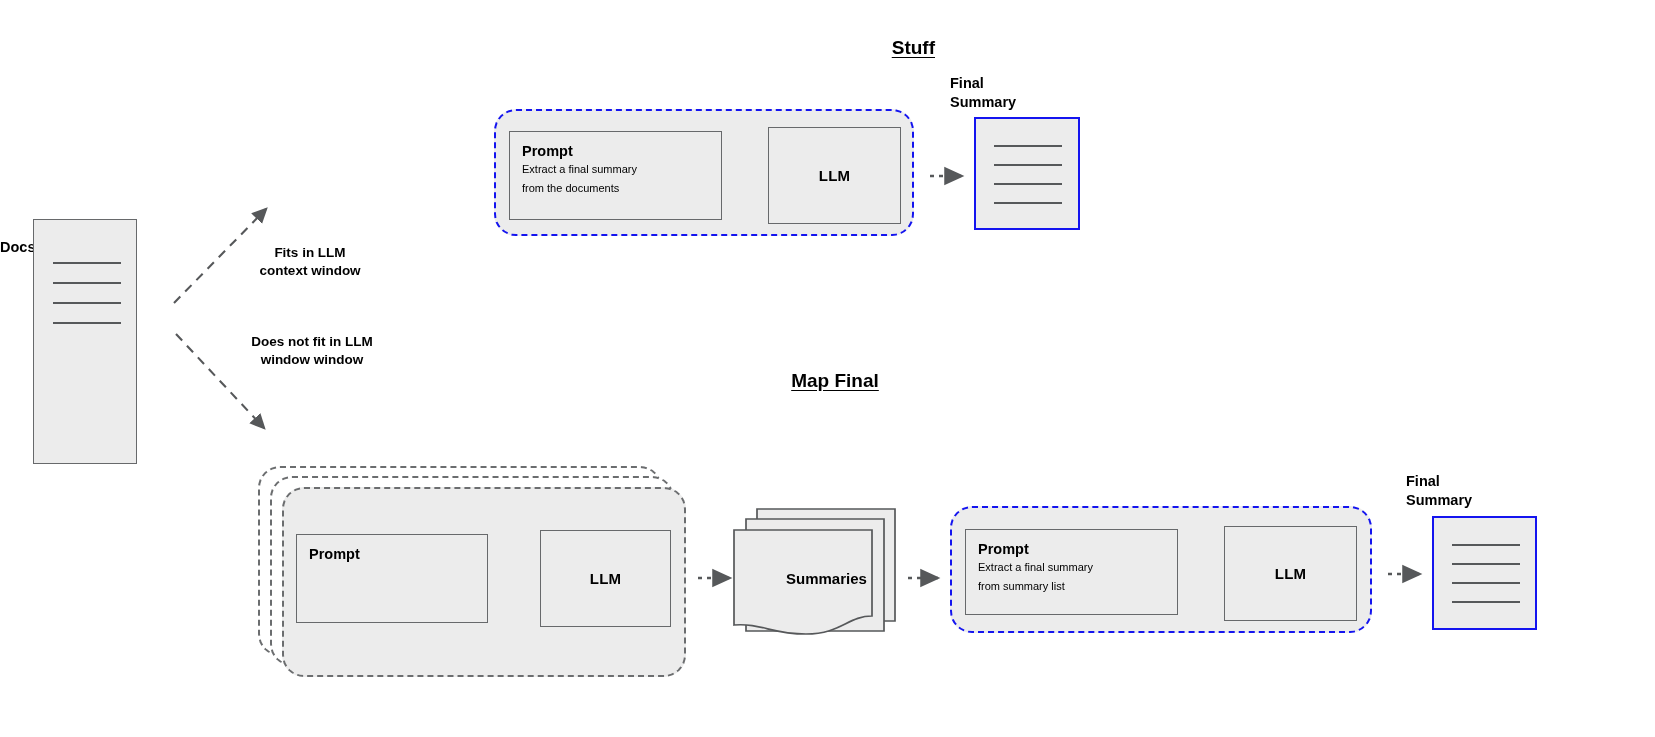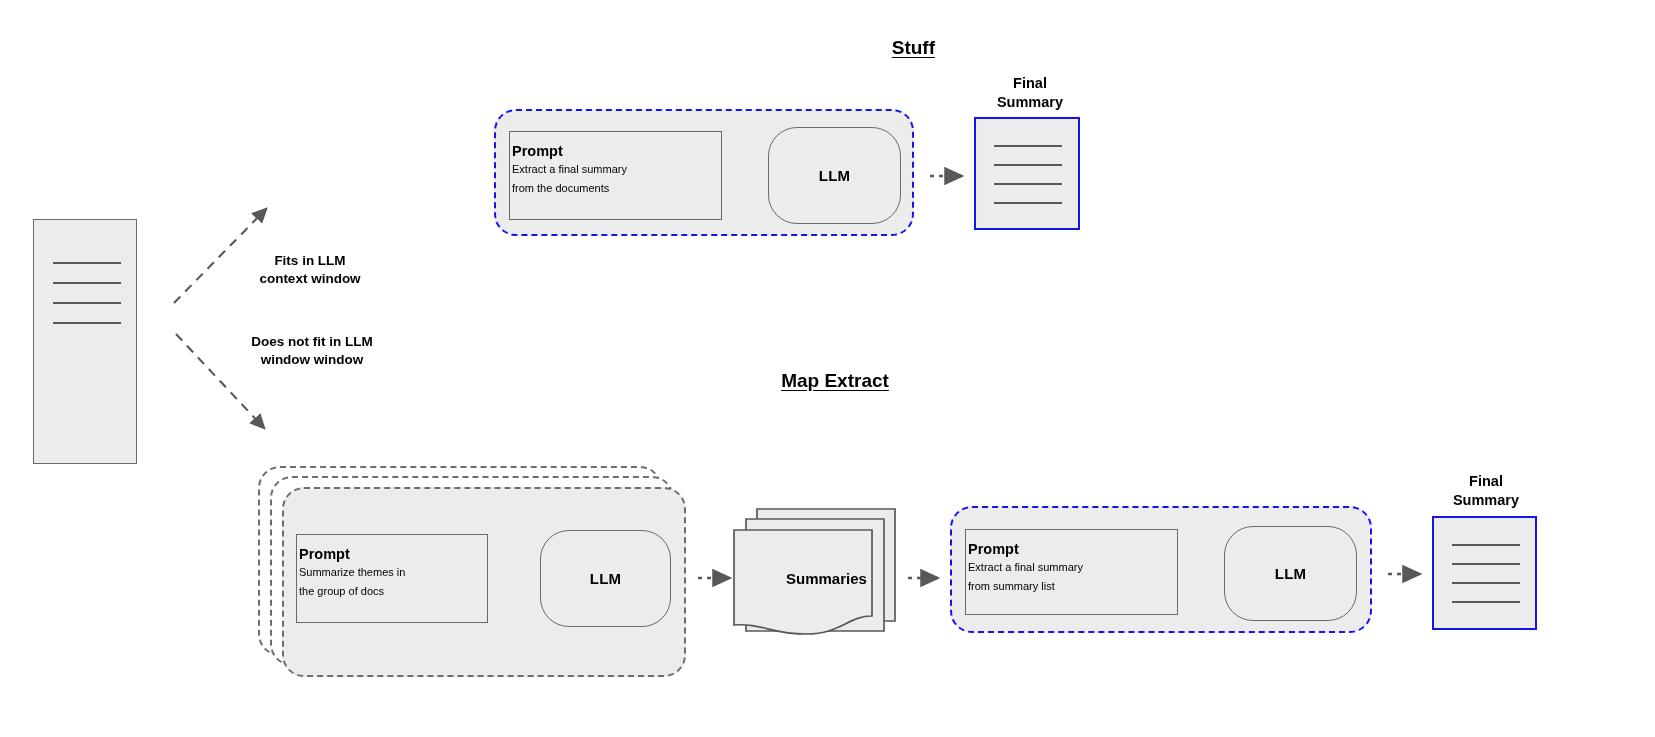--- a/index.html
+++ b/index.html
@@ -13,44 +13,44 @@
   
   .section-title{
     position:absolute;font-weight:bold;font-size:19px;text-align:center;
     text-decoration:underline;text-underline-offset:3px;white-space:nowrap;
   }
 
   
   .grey-box{
     background:#ececec;border:1.6px solid #67696b;
   }
-  .prompt-box{padding:10px 2px;}
+  .prompt-box{padding:10px 12px;}
   .prompt-title{font-weight:bold;font-size:14.5px;line-height:18px;}
   .prompt-text{font-weight:normal;font-size:11px;line-height:18.5px;}
-  .llm-box{display:flex;align-items:center;justify-content:center;border-radius:29px;}
+  .llm-box{display:flex;align-items:center;justify-content:center;}
   .llm-label{font-weight:bold;font-size:15px;letter-spacing:.2px;}
 
   
   .blue-container{
     background:#ececec;border:2.3px dashed #1414ef;border-radius:22px;
   }
   
   .grey-container{
     background:#ececec;border:2px dashed #6b6d6f;border-radius:22px;
   }
   .grey-container.ghost{background:#ffffff;}
 
   
   .final-doc{background:#ececec;border:2.2px solid #1414ef;}
   .doc-line{position:absolute;height:0;border-top:2.2px solid #56585a;}
 
   
   .caption{
     position:absolute;font-weight:bold;font-size:14.5px;line-height:18.5px;
-    text-align:center;white-space:pre-line;
+    white-space:pre-line;
   }
   .edge-label{
     position:absolute;font-weight:bold;font-size:13.5px;line-height:18px;
     text-align:center;white-space:pre-line;
   }
   .summaries-label{
     position:absolute;font-weight:bold;font-size:15px;white-space:nowrap;margin-left:29px;
   }
 </style>
 </head>
@@ -114,21 +114,21 @@
   </svg>
 
   <div class="caption" style="left:0;top:194px;width:140px;margin-top:44px;">Docs</div>
   <div class="node grey-box" style="left:33px;top:219px;width:104px;height:245px;">
     <div class="doc-line" style="left:19px;top:42px;width:68px;"></div>
     <div class="doc-line" style="left:19px;top:62px;width:68px;"></div>
     <div class="doc-line" style="left:19px;top:82px;width:68px;"></div>
     <div class="doc-line" style="left:19px;top:102px;width:68px;"></div>
   </div>
 
-  <div class="edge-label" style="left:200px;top:252px;width:220px;">Fits in LLM
+  <div class="edge-label" style="left:200px;top:244px;width:220px;">Fits in LLM
 context window</div>
   <div class="edge-label" style="left:183px;top:333px;width:258px;">Does not fit in LLM
 window window</div>
 
   <div class="section-title" style="left:735px;top:37px;width:200px;text-align:right;">Stuff</div>
 
   <div class="node blue-container" style="left:494px;top:109px;width:420px;height:127px;"></div>
 
   <div class="node grey-box prompt-box" style="left:509px;top:131px;width:213px;height:89px;">
     <div class="prompt-title">Prompt</div>
@@ -142,30 +142,28 @@
 
   <div class="caption" style="left:950px;top:74px;width:160px;">Final
 Summary</div>
   <div class="node final-doc" style="left:974px;top:117px;width:106px;height:113px;">
     <div class="doc-line" style="left:18px;top:26px;width:68px;"></div>
     <div class="doc-line" style="left:18px;top:45px;width:68px;"></div>
     <div class="doc-line" style="left:18px;top:64px;width:68px;"></div>
     <div class="doc-line" style="left:18px;top:83px;width:68px;"></div>
   </div>
 
-  <div class="section-title" style="left:735px;top:370px;width:200px;">Map Extract</div>
+  <div class="section-title" style="left:735px;top:370px;width:200px;">Map Final</div>
 
   <div class="node grey-container ghost" style="left:258px;top:466px;width:404px;height:190px;"></div>
   <div class="node grey-container ghost" style="left:270px;top:476px;width:404px;height:190px;"></div>
   <div class="node grey-container" style="left:282px;top:487px;width:404px;height:190px;"></div>
 
   <div class="node grey-box prompt-box" style="left:296px;top:534px;width:192px;height:89px;">
     <div class="prompt-title">Prompt</div>
-    <div class="prompt-text" style="white-space:pre-line;">Summarize themes in
-the group of docs</div>
   </div>
 
   <div class="node grey-box llm-box" style="left:540px;top:530px;width:131px;height:97px;">
     <span class="llm-label">LLM</span>
   </div>
 
   <div class="summaries-label" style="left:757px;top:570px;">Summaries</div>
 
   <div class="node blue-container" style="left:950px;top:506px;width:422px;height:127px;"></div>
 

